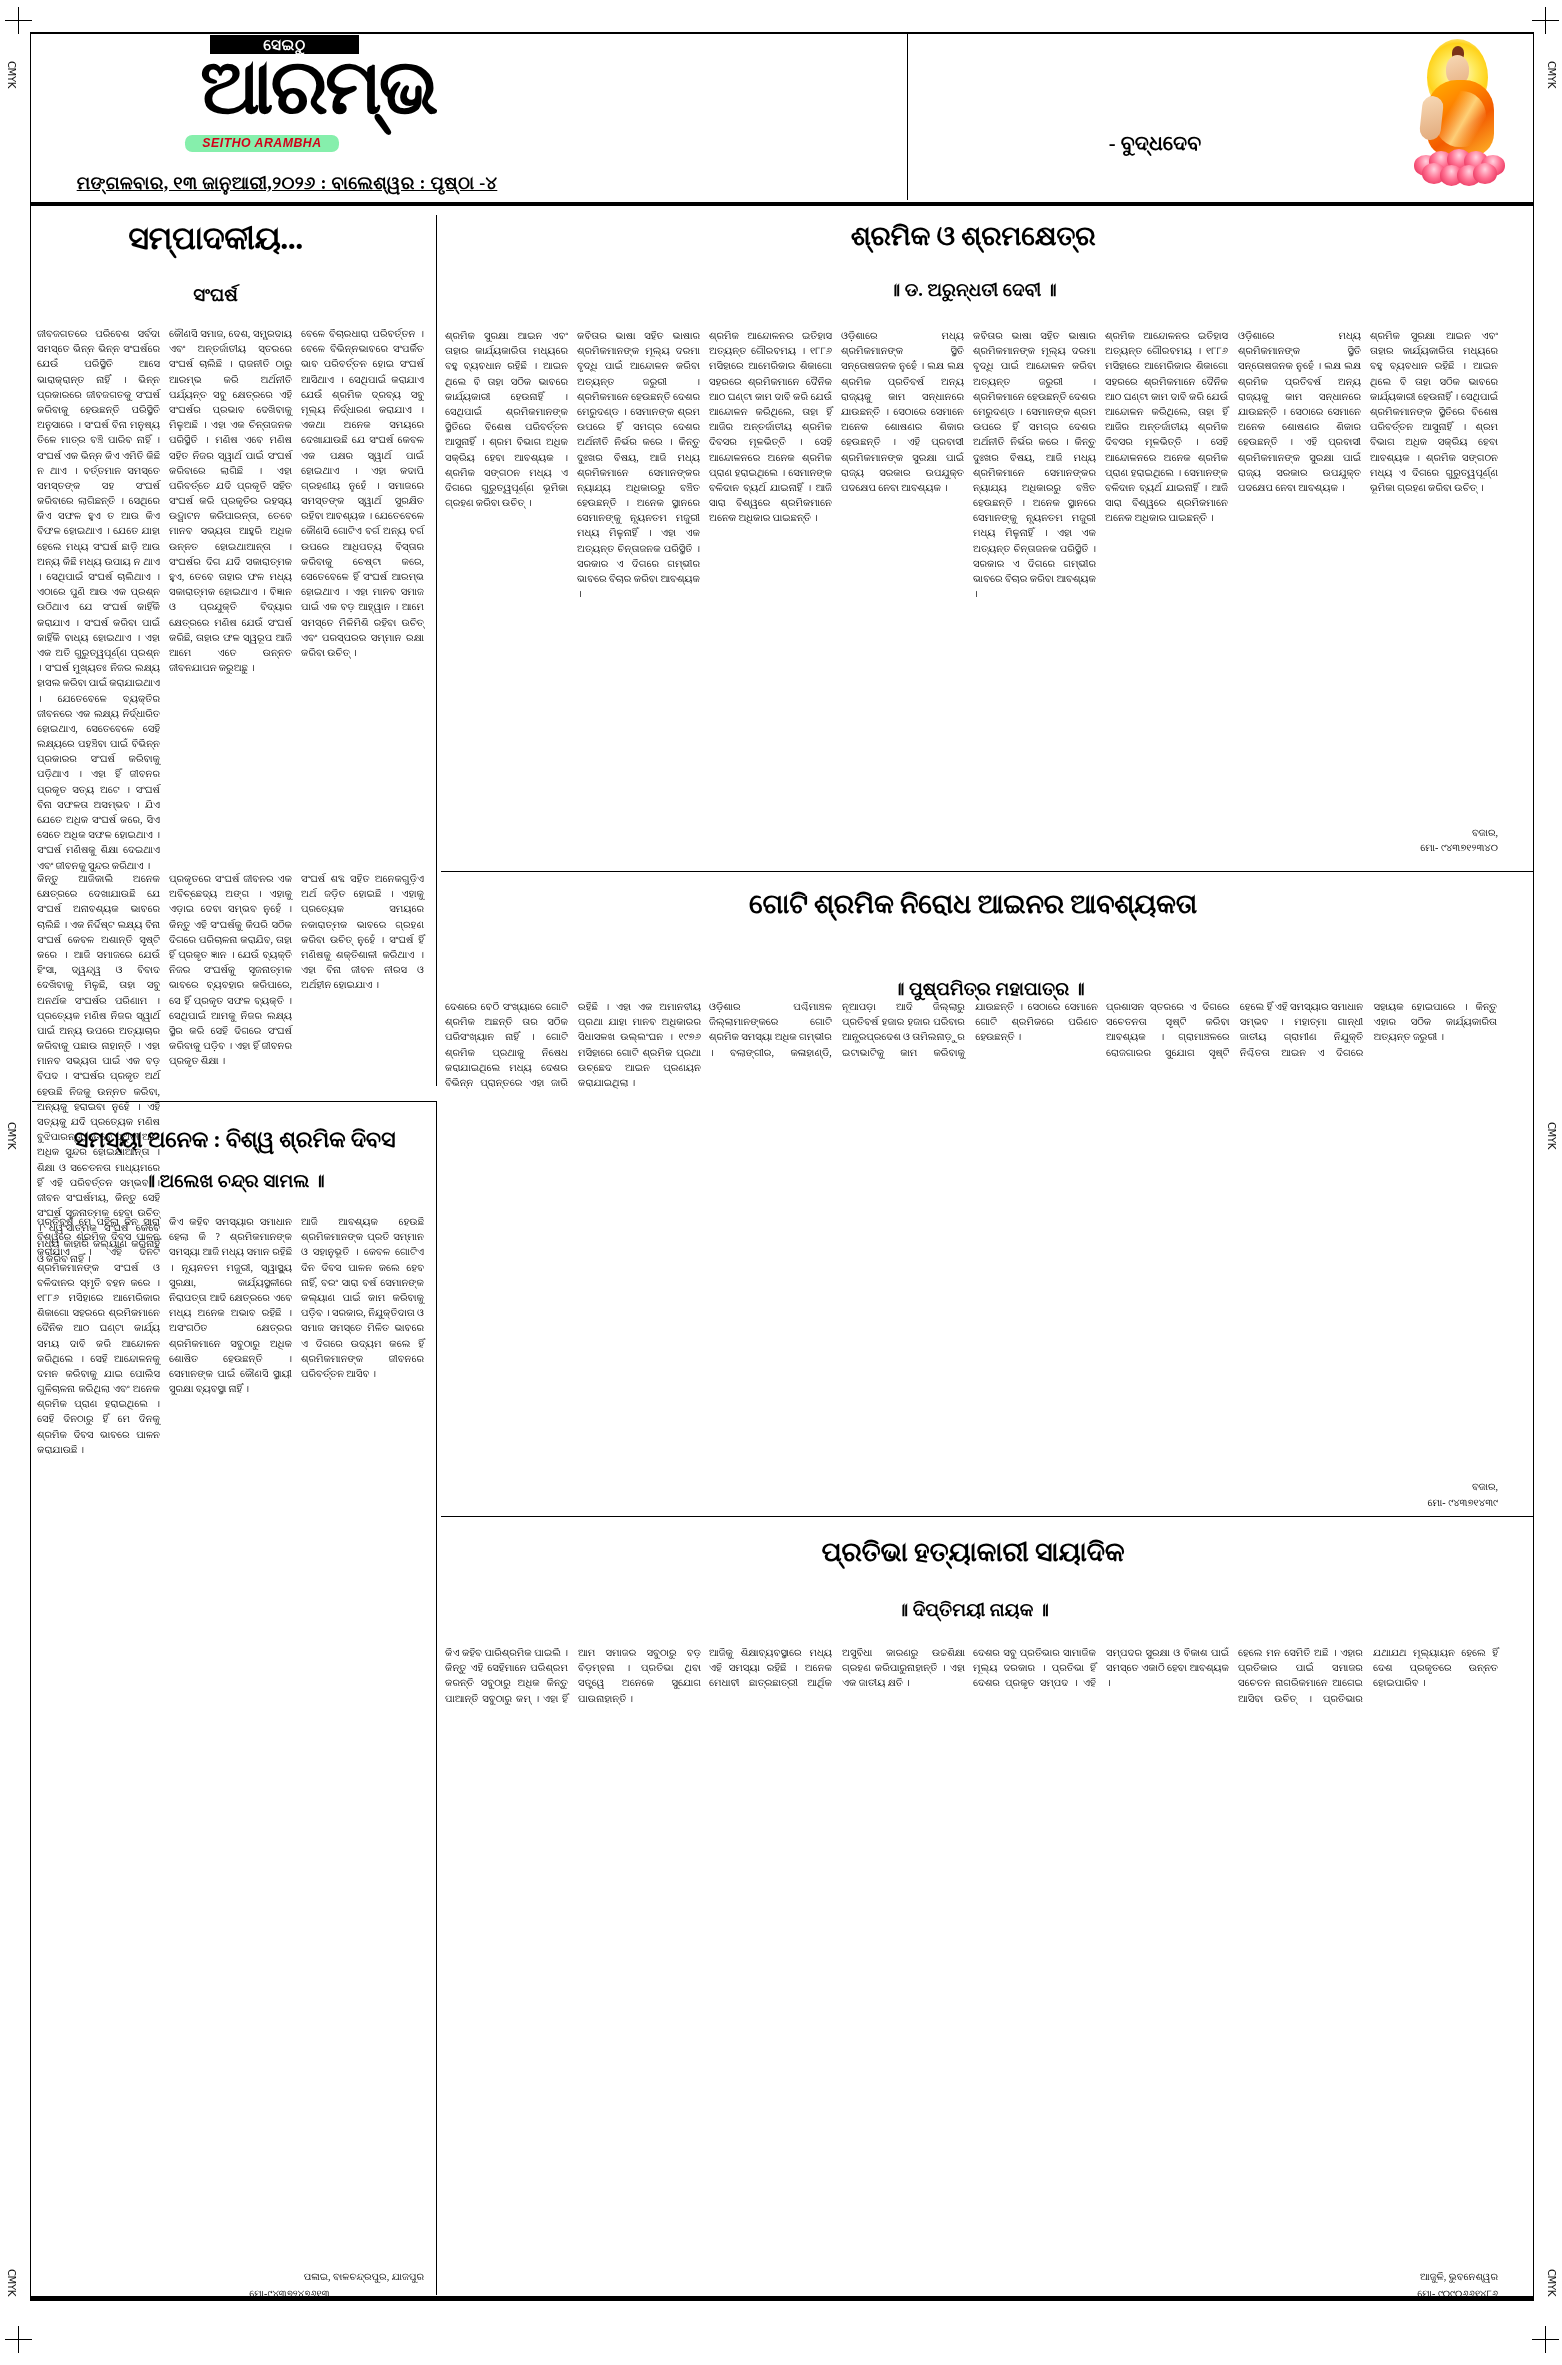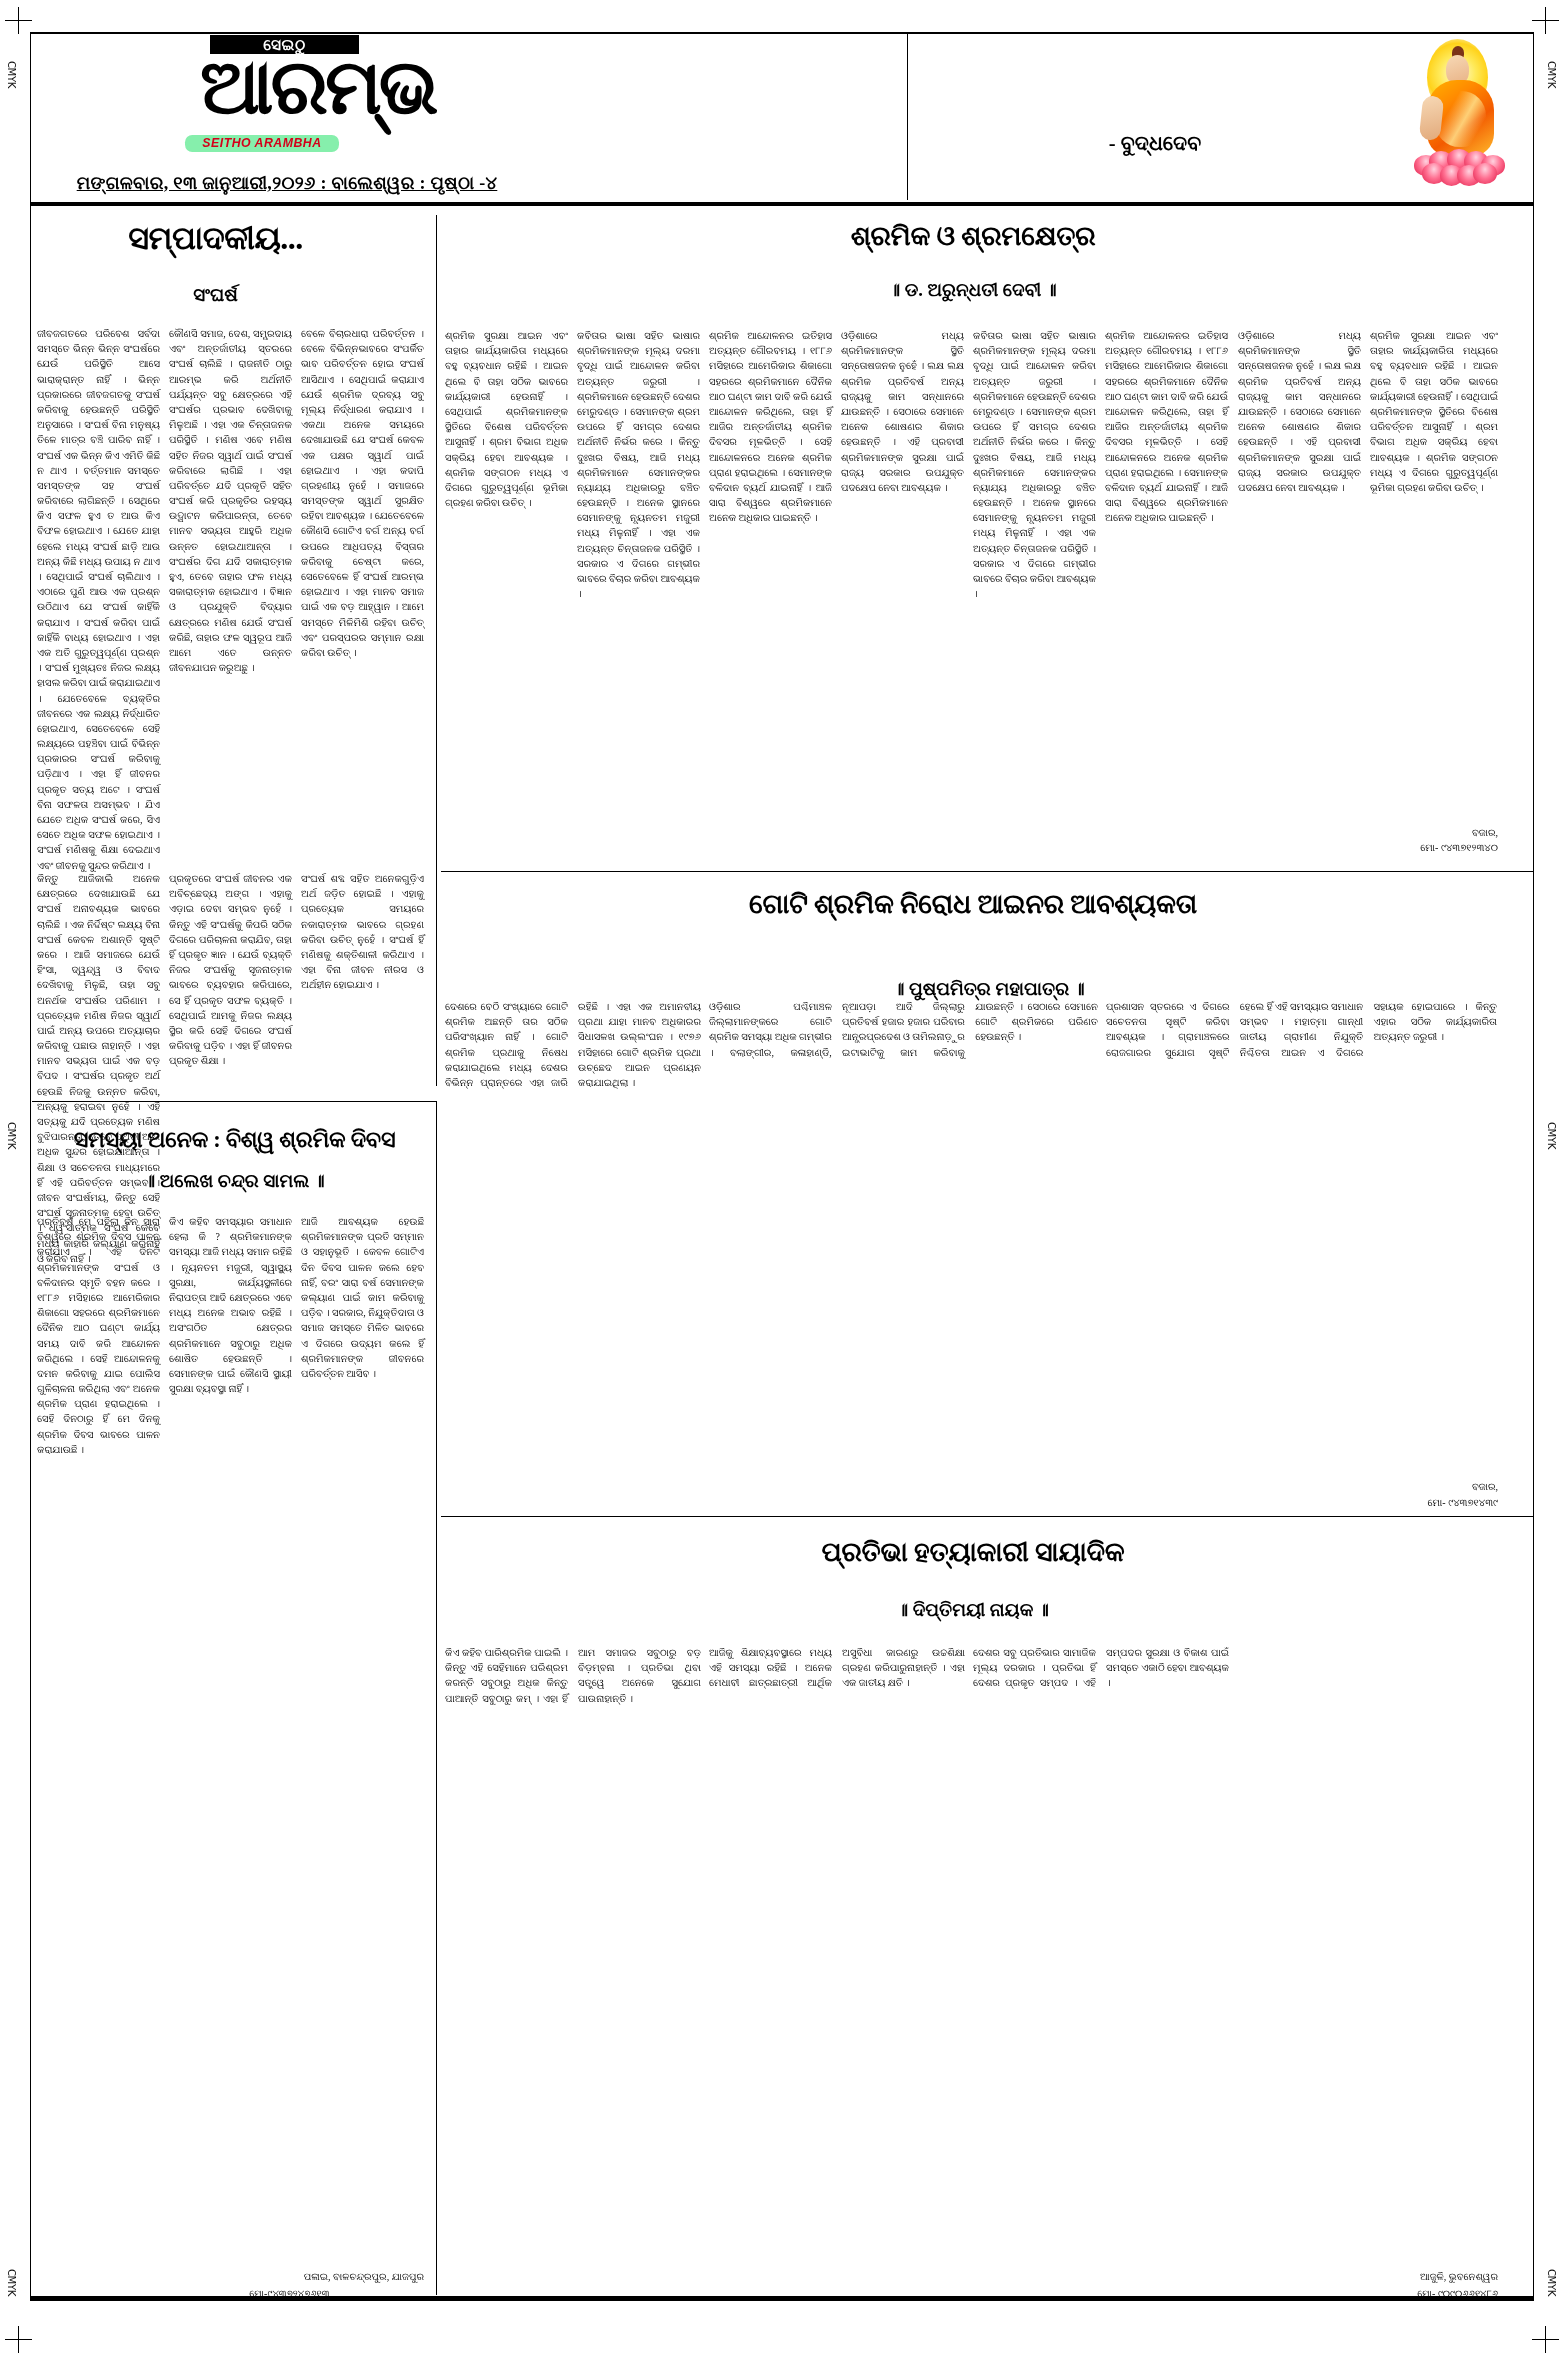--- a/index.html
+++ b/index.html
@@ -207,18 +207,19 @@
 
   <div class="rule-thin" style="left:436px;top:1101px;width:1px;height:1194px;"></div>
 
   <div class="rule-thin" style="left:441px;top:1516px;width:1093px;height:1px;"></div>
   <div class="h-art-big" style="position:absolute;left:512px;top:1537px;width:922px;">ପ୍ରତିଭା ହତ୍ୟାକାରୀ ସାୟାଦିକ</div>
   <div class="byline" style="position:absolute;left:512px;top:1600px;width:922px;">॥ ଦିପ୍ତିମୟୀ ନାୟକ ॥</div>
 
   <div class="col" style="left:445px;top:1645px;width:256px;height:615px;column-count:2;column-gap:10.2px;">କିଏ କହିବ ପାରିଶ୍ରମିକ ପାଇଲି । କିନ୍ତୁ ଏହି ସେହିମାନେ ପରିଶ୍ରମ କରନ୍ତି ସବୁଠାରୁ ଅଧିକ କିନ୍ତୁ ପାଆନ୍ତି ସବୁଠାରୁ କମ୍ । ଏହା ହିଁ ଆମ ସମାଜର ସବୁଠାରୁ ବଡ଼ ବିଡ଼ମ୍ବନା । ପ୍ରତିଭା ଥିବା ସତ୍ତ୍ୱେ ଅନେକେ ସୁଯୋଗ ପାଉନାହାନ୍ତି ।</div>
   <div class="col" style="left:709px;top:1645px;width:256px;height:615px;column-count:2;column-gap:10.2px;">ଆଜିକୁ ଶିକ୍ଷାବ୍ୟବସ୍ଥାରେ ମଧ୍ୟ ଏହି ସମସ୍ୟା ରହିଛି । ଅନେକ ମେଧାବୀ ଛାତ୍ରଛାତ୍ରୀ ଆର୍ଥିକ ଅସୁବିଧା କାରଣରୁ ଉଚ୍ଚଶିକ୍ଷା ଗ୍ରହଣ କରିପାରୁନାହାନ୍ତି । ଏହା ଏକ ଜାତୀୟ କ୍ଷତି ।</div>
   <div class="col" style="left:973px;top:1645px;width:256px;height:615px;column-count:2;column-gap:10.2px;">ଦେଶର ସବୁ ପ୍ରତିଭାର ସାମାଜିକ ମୂଲ୍ୟ ଦରକାର । ପ୍ରତିଭା ହିଁ ଦେଶର ପ୍ରକୃତ ସମ୍ପଦ । ଏହି ସମ୍ପଦର ସୁରକ୍ଷା ଓ ବିକାଶ ପାଇଁ ସମସ୍ତେ ଏକାଠି ହେବା ଆବଶ୍ୟକ ।</div>
+  <div class="col" style="left:1238px;top:1645px;width:260px;height:615px;column-count:2;column-gap:10.2px;">ହେଲେ ମନ ସେମିତି ଅଛି । ଏହାର ପ୍ରତିକାର ପାଇଁ ସମାଜର ସଚେତନ ନାଗରିକମାନେ ଆଗେଇ ଆସିବା ଉଚିତ୍ । ପ୍ରତିଭାର ଯଥାଯଥ ମୂଲ୍ୟାୟନ ହେଲେ ହିଁ ଦେଶ ପ୍ରକୃତରେ ଉନ୍ନତ ହୋଇପାରିବ ।</div>
 
   <div class="sign" style="position:absolute;left:1245px;top:2269px;width:253px;">ଆଜୁଳି, ଭୁବନେଶ୍ୱର</div>
   <div class="sign" style="position:absolute;left:1245px;top:2286px;width:253px;">ମୋ- ୯୦୯୦୬୬୧୪୮୬</div>
 
 </div>
 
 
 </body></html>

